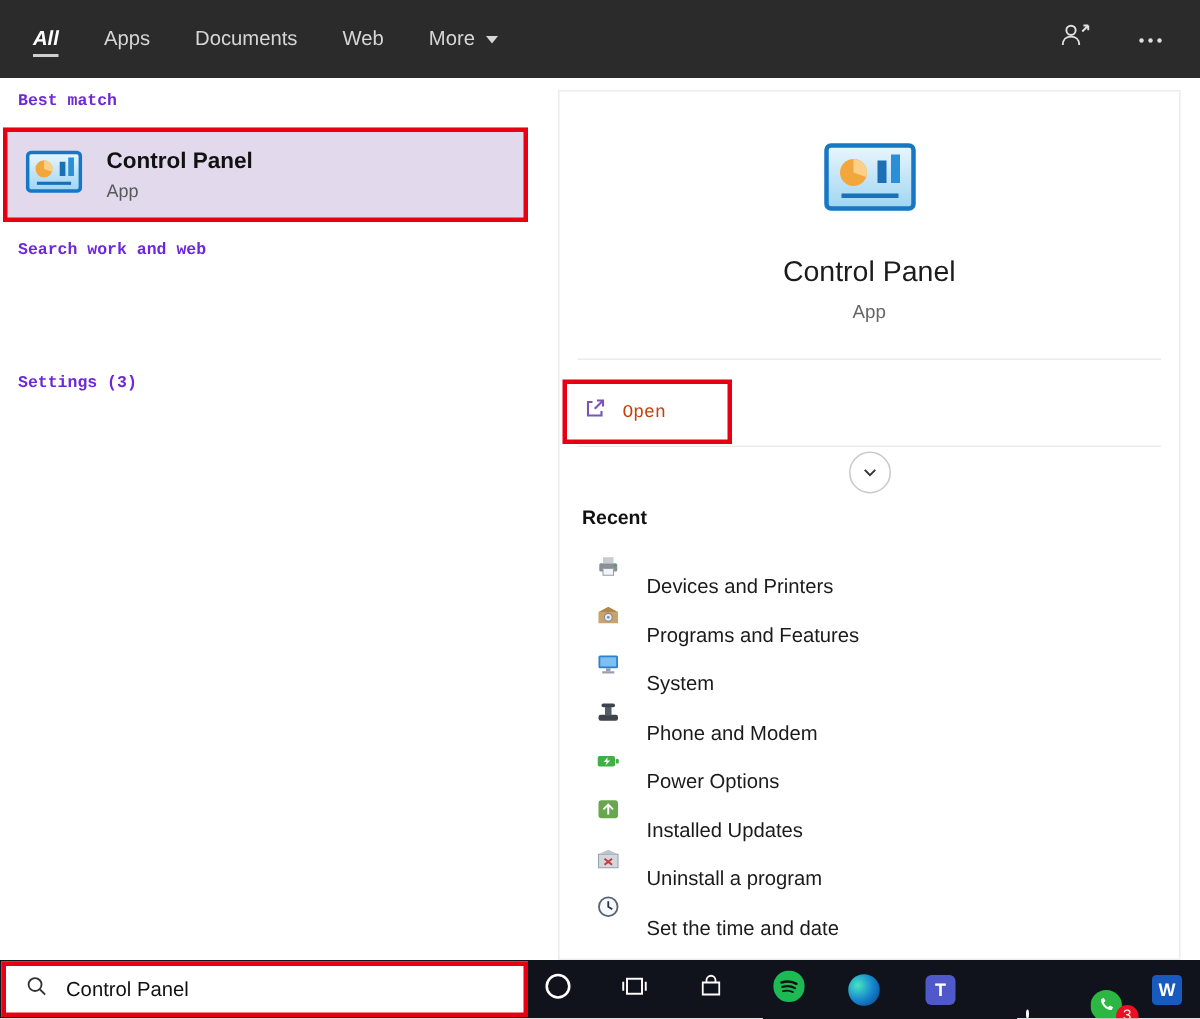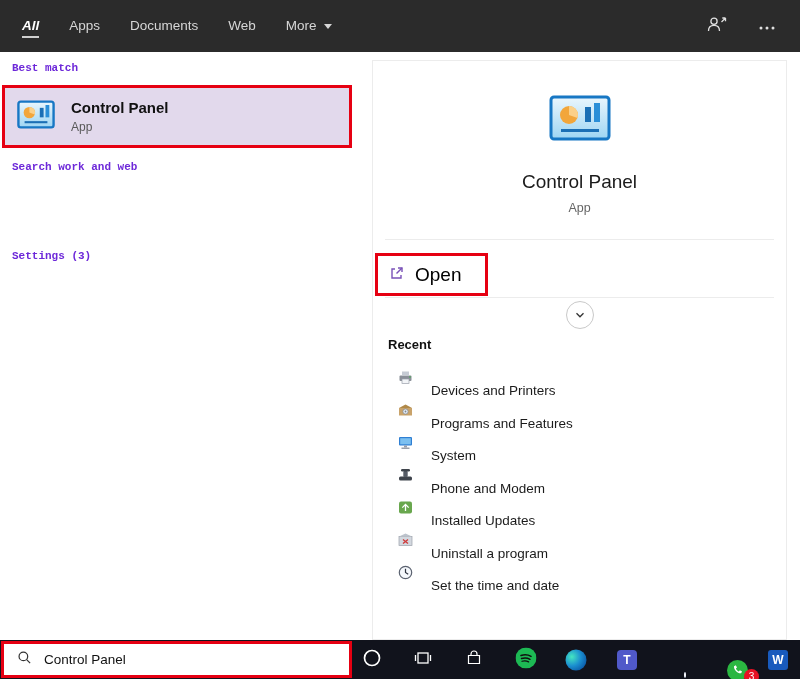--- a/index.html
+++ b/index.html
@@ -42,21 +42,21 @@
   .preview { position: absolute; left: 372px; top: 60px; width: 415px; height: 580px; background: #fff; border: 1px solid #ececec; overflow: hidden; }
   .pv-icon { position: absolute; left: 50%; transform: translateX(-50%); top: 34px; }
   .pv-title { position: absolute; top: 110px; width: 100%; text-align: center; font-size: 19px; color: #1b1b1b; }
   .pv-sub { position: absolute; top: 140px; width: 100%; text-align: center; font-size: 12.5px; color: #666; }
   .pv-div1 { position: absolute; left: 12px; right: 12px; top: 178px; height: 1px; background: #ececec; }
   .open-box {
     position: absolute; left: 2px; top: 192px; width: 113px; height: 43px;
     border: 3px solid #e60012; background: #fff;
     display: flex; align-items: center; padding-left: 11px; gap: 10px;
   }
-  .open-label { font-size: 19px; color: #000000; }
+  .open-label { font-size: 12px; color: #c2410c; font-family: Liberation Mono, monospace; }
   .pv-div2 { position: absolute; left: 12px; right: 12px; top: 236px; height: 1px; background: #ececec; }
   .pv-chevcircle {
     position: absolute; left: 50%; transform: translateX(-50%); top: 240px;
     width: 28px; height: 28px; border: 1px solid #c9c9c9; border-radius: 50%;
     display: flex; align-items: center; justify-content: center; background: #fff;
   }
   .pv-recent-h { position: absolute; left: 15px; top: 276px; font-size: 13px; font-weight: bold; color: #111; }
   .recent-list { position: absolute; left: 0; right: 0; top: 300px; }
   .recent-row { height: 32.5px; display: flex; align-items: center; padding-left: 24px; gap: 17px; }
   .recent-row svg { flex: none; }
@@ -235,20 +235,28 @@
       <div class="recent-row">
         <svg width="17" height="17" viewBox="0 0 17 17">
           <rect x="2" y="10.5" width="13" height="4" rx="1.5" fill="#3f444c"></rect>
           <rect x="6.3" y="5" width="4.4" height="6" rx="1" fill="#565c66"></rect>
           <rect x="4" y="3" width="9" height="2.5" rx="1.2" fill="#3f444c"></rect>
         </svg>
         <span class="recent-label">Phone and Modem</span>
       </div>
       <div class="recent-row">
         <svg width="17" height="17" viewBox="0 0 17 17">
+          <rect x="1.5" y="5" width="11.5" height="7" rx="1.2" fill="#3faf46"></rect>
+          <rect x="13.5" y="7" width="2" height="3" rx="0.6" fill="#3faf46"></rect>
+          <path d="M8 5.8 L5.6 9 h1.9 L6.6 11.4 L9.8 8 H7.9 Z" fill="#fff"></path>
+        </svg>
+        <span class="recent-label">Power Options</span>
+      </div>
+      <div class="recent-row">
+        <svg width="17" height="17" viewBox="0 0 17 17">
           <rect x="2" y="2.5" width="13" height="12" rx="2" fill="#69a74e"></rect>
           <path d="M5.3 8.6 L8.5 5.4 L11.7 8.6 M8.5 5.6 V12" stroke="#fff" stroke-width="1.3" fill="none"></path>
         </svg>
         <span class="recent-label">Installed Updates</span>
       </div>
       <div class="recent-row">
         <svg width="17" height="17" viewBox="0 0 17 17">
           <rect x="2" y="5.5" width="13" height="9" fill="#d3d8df" stroke="#9aa0aa" stroke-width="0.7"></rect>
           <path d="M2 5.5 L8.5 2.5 L15 5.5 Z" fill="#bcc3cc"></path>
           <path d="M6 8.5 L11 12.5 M11 8.5 L6 12.5" stroke="#cf3b3b" stroke-width="1.4"></path>

